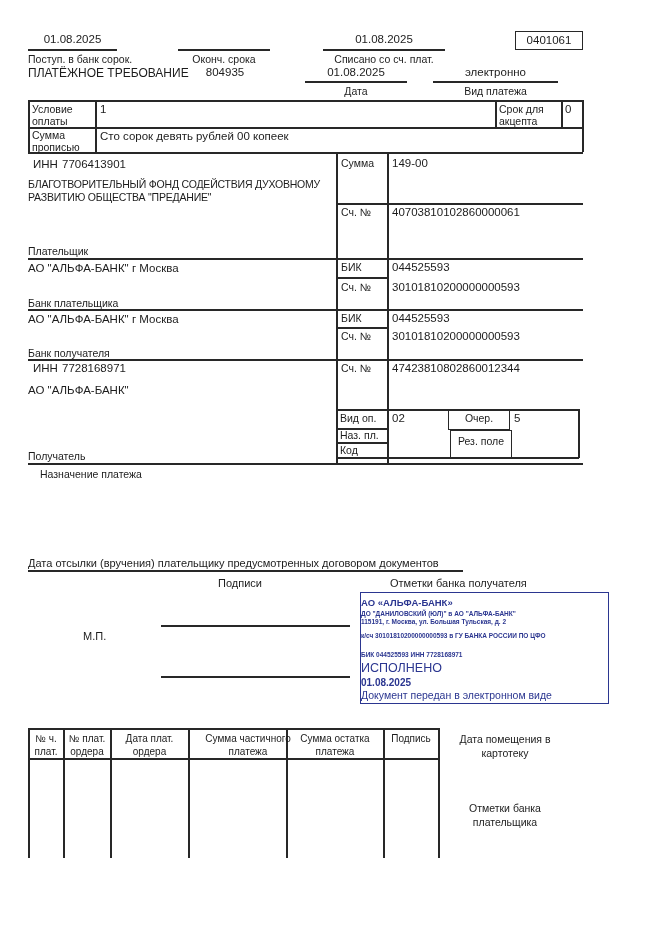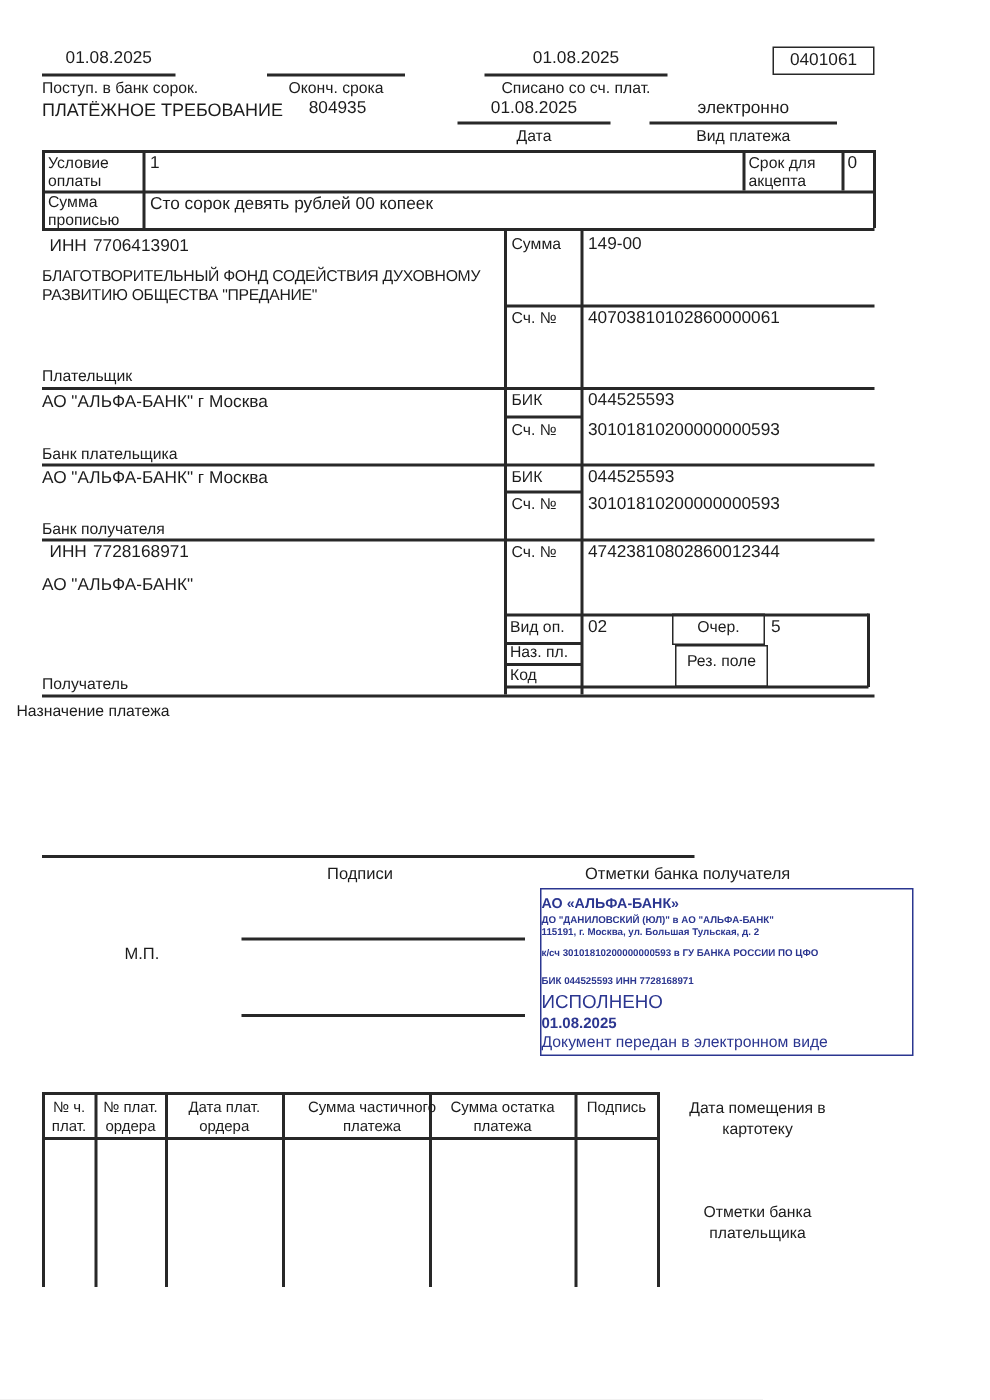--- a/index.html
+++ b/index.html
@@ -120,22 +120,23 @@
   <div class="box" style="left:448px;top:409px;width:62px;height:21px;"></div>
   <div class="t sm ctr" style="left:448px;top:412px;width:62px;">Очер.</div>
   <div class="t" style="left:514px;top:412px;">5</div>
 
   <div class="box" style="left:450px;top:430px;width:62px;height:28px;"></div>
   <div class="t sm ctr" style="left:450px;top:435px;width:62px;">Рез. поле</div>
 
   <div class="t sm" style="left:28px;top:450px;">Получатель</div>
   <div class="hl" style="left:28px;top:463px;width:555px;height:2px;"></div>
 
-  <div class="t sm" style="left:11px;top:468px;">Назначение платежа</div>
+  <div class="t sm" style="left:40px;top:468px;">Назначение платежа</div>
 
+  <div class="t" style="left:28px;top:557px;font-size:11px;">Дата отсылки (вручения) плательщику предусмотренных договором документов</div>
   <div class="hl" style="left:28px;top:570px;width:435px;height:1.5px;"></div>
 
   <div class="t ctr" style="left:165px;top:577px;width:150px;font-size:11px;">Подписи</div>
   <div class="t" style="left:390px;top:577px;font-size:11px;">Отметки банка получателя</div>
 
   <div class="t" style="left:83px;top:630px;font-size:11px;">М.П.</div>
   <div class="hl" style="left:161px;top:625px;width:189px;height:1.5px;"></div>
   <div class="hl" style="left:161px;top:676px;width:189px;height:1.5px;"></div>
 
   <div class="stamp-box" style="left:360px;top:592px;width:249px;height:112px;"></div>

